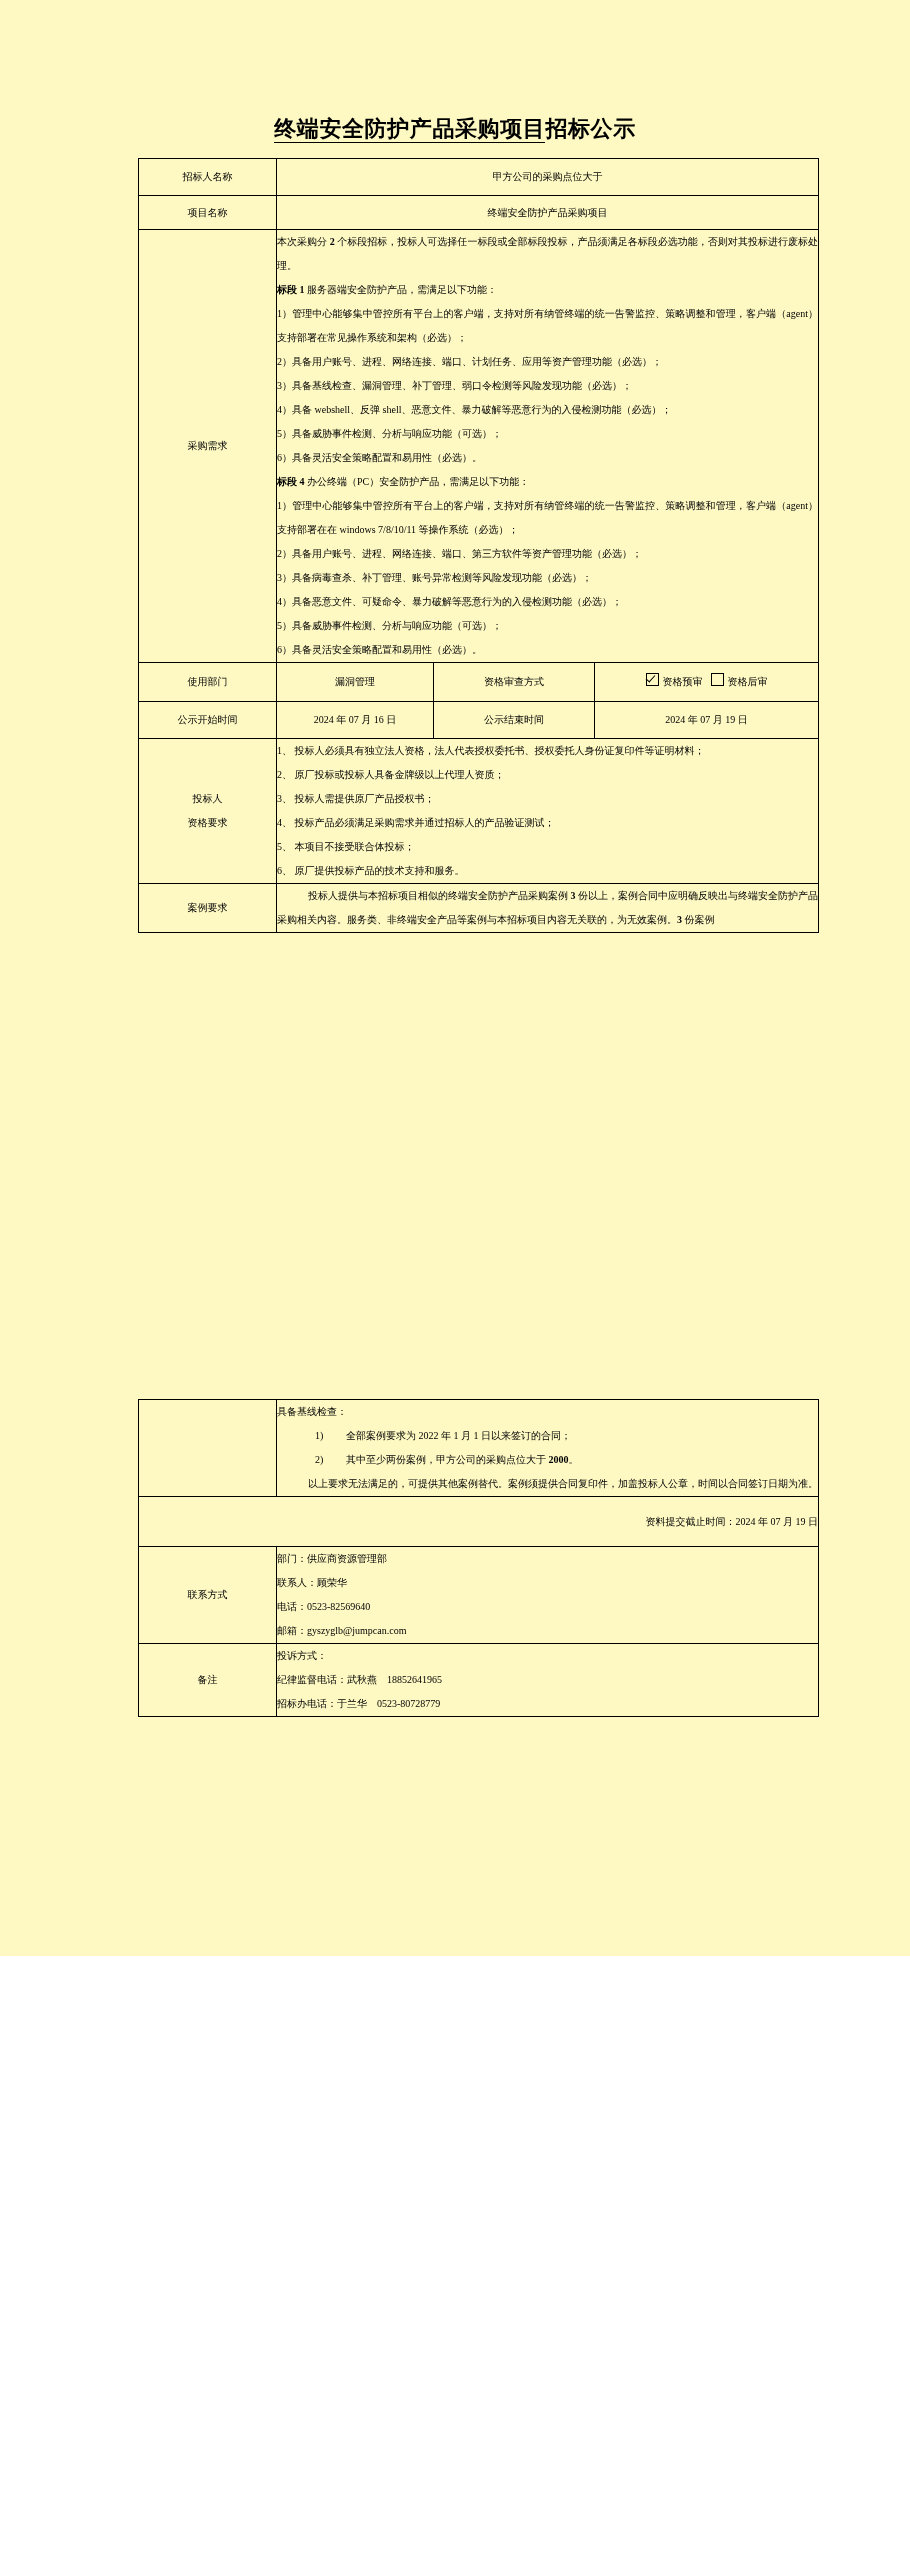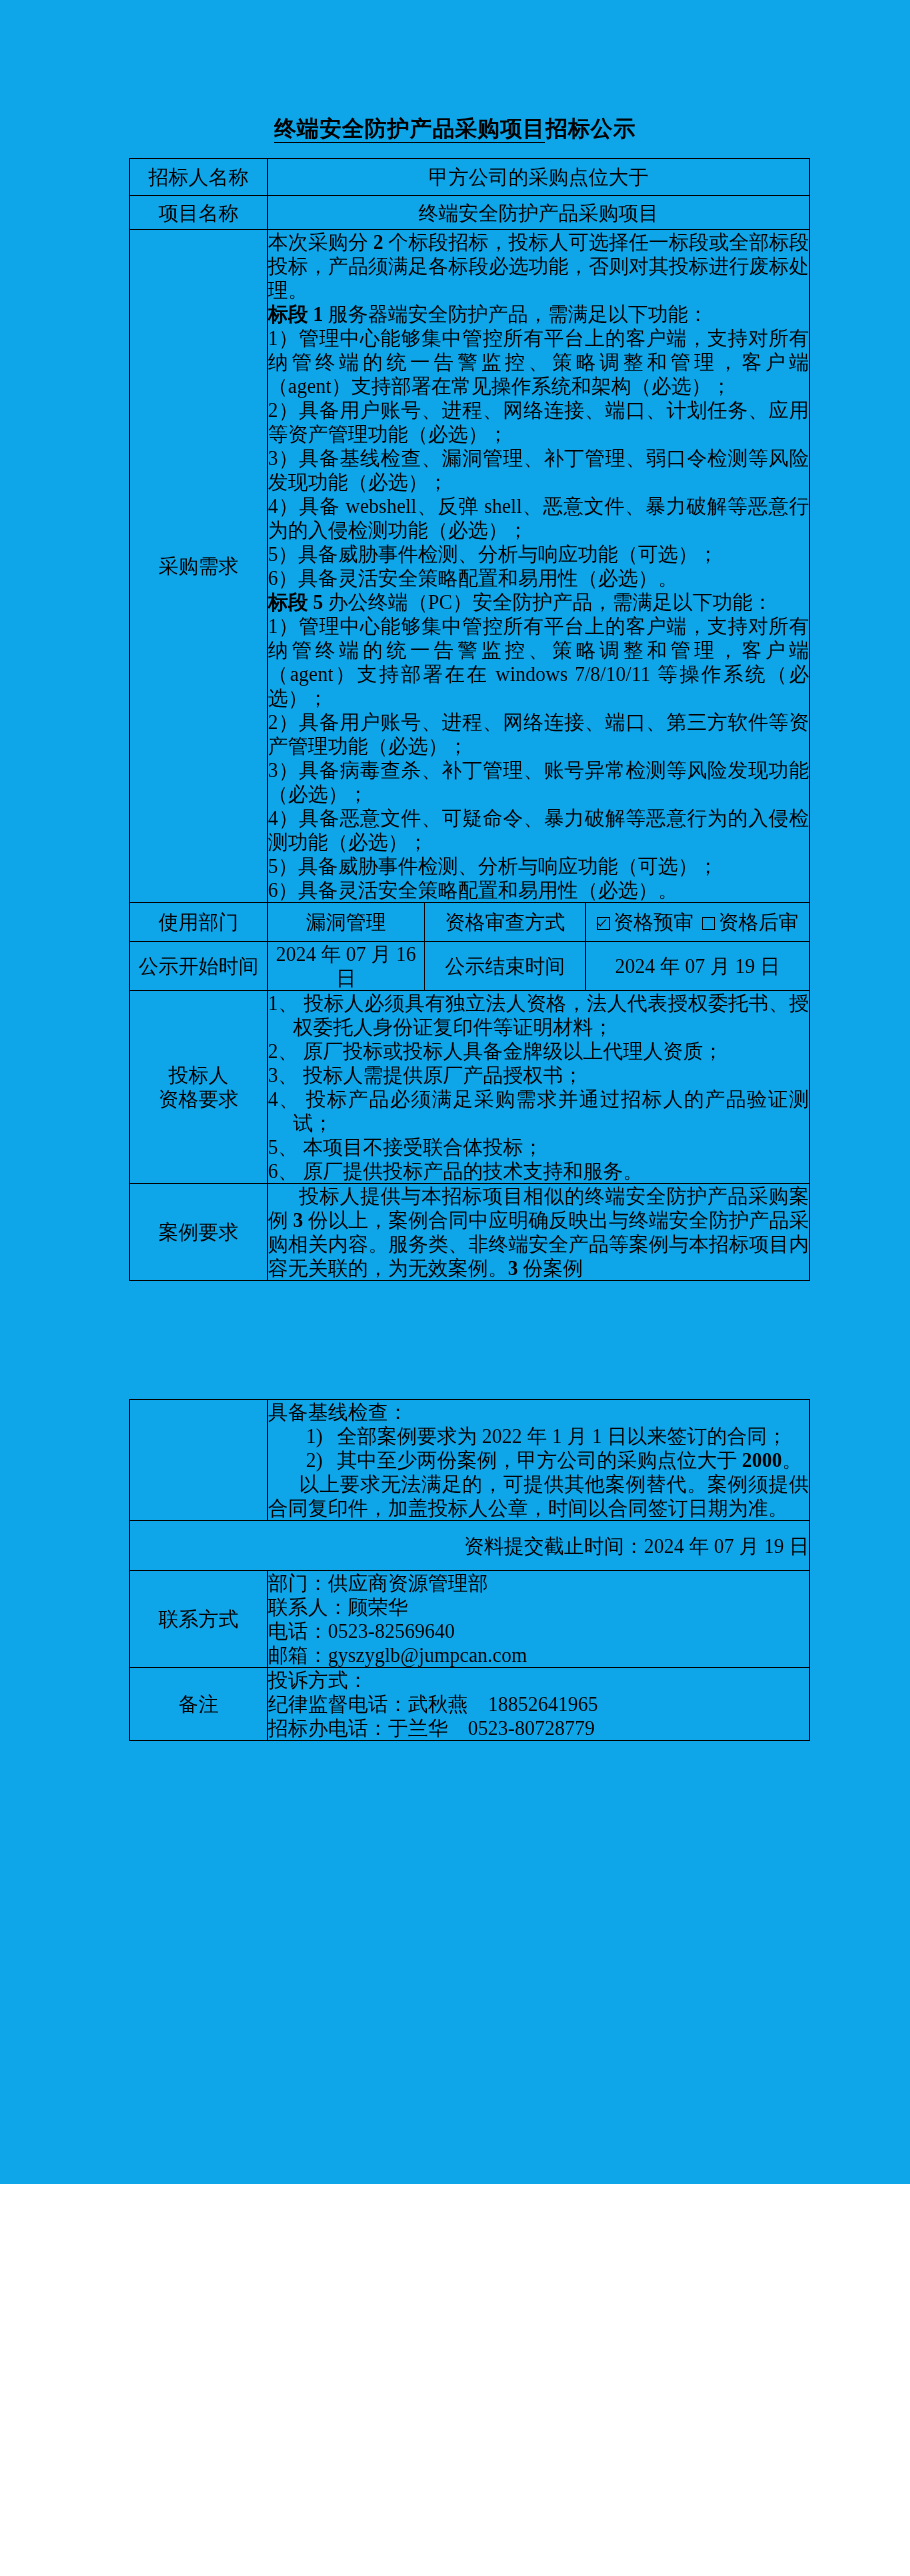--- a/index.html
+++ b/index.html
@@ -1,43 +1,43 @@
 <!DOCTYPE html>
 <html style="font-size:9.2px"><head>
 <meta charset="utf-8">
 <style>
   html, body { margin: 0; padding: 0; background: #ffffff; }
   .page {
     position: relative;
     width: 910px;
-    height: 2184px;
-    background: #0ea5e9;
+    height: 1956px;
+    background: #fef9c3;
     color: #000000;
     font-family: "Liberation Serif", "DejaVu Serif", serif;
   }
   .doc-title {
     position: absolute;
     top: 115px;
     left: 0;
     width: 100%;
     text-align: center;
     font-size: 22px;
     font-weight: bold;
     line-height: 1.3;
     letter-spacing: 0.6px;
   }
   .doc-title .u { border-bottom: 1.7px solid #000; padding-bottom: 0.6px; }
 
   table.doc-table {
     position: absolute;
-    left: 129px;
+    left: 138px;
     width: 680px;
     border-collapse: collapse;
     table-layout: fixed;
-    font-size: 20px;
+    font-size: 10px;
     line-height: 24px;
     border: 1.7px solid #000;
     padding-left: 24px;
   }
   .t1 { top: 158px; }
   .t2 { top: 1399px; }
   col.c1 { width: 138px; }
   col.c2 { width: 157px; }
   col.c3 { width: 161px; }
   col.c4 { width: 224px; }
@@ -110,21 +110,21 @@
         <td class="lbl">采购需求</td>
         <td class="content" colspan="3">
           <p><span>本次采购分 </span><span class="b">2</span><span> 个标段招标，投标人可选择任一标段或全部标段投标，产品须满足各标段必选功能，否则对其投标进行废标处理。</span></p>
           <p><span class="b">标段 1</span><span> 服务器端安全防护产品，需满足以下功能：</span></p>
           <p>1）管理中心能够集中管控所有平台上的客户端，支持对所有纳管终端的统一告警监控、策略调整和管理，客户端（agent）支持部署在常见操作系统和架构（必选）；</p>
           <p>2）具备用户账号、进程、网络连接、端口、计划任务、应用等资产管理功能（必选）；</p>
           <p>3）具备基线检查、漏洞管理、补丁管理、弱口令检测等风险发现功能（必选）；</p>
           <p>4）具备 webshell、反弹 shell、恶意文件、暴力破解等恶意行为的入侵检测功能（必选）；</p>
           <p>5）具备威胁事件检测、分析与响应功能（可选）；</p>
           <p>6）具备灵活安全策略配置和易用性（必选）。</p>
-          <p><span class="b">标段 5</span><span> 办公终端（PC）安全防护产品，需满足以下功能：</span></p>
+          <p><span class="b">标段 4</span><span> 办公终端（PC）安全防护产品，需满足以下功能：</span></p>
           <p>1）管理中心能够集中管控所有平台上的客户端，支持对所有纳管终端的统一告警监控、策略调整和管理，客户端（agent）支持部署在在 windows 7/8/10/11 等操作系统（必选）；</p>
           <p>2）具备用户账号、进程、网络连接、端口、第三方软件等资产管理功能（必选）；</p>
           <p>3）具备病毒查杀、补丁管理、账号异常检测等风险发现功能（必选）；</p>
           <p>4）具备恶意文件、可疑命令、暴力破解等恶意行为的入侵检测功能（必选）；</p>
           <p>5）具备威胁事件检测、分析与响应功能（可选）；</p>
           <p>6）具备灵活安全策略配置和易用性（必选）。</p>
         </td>
       </tr>
       <tr class="h69">
         <td class="lbl">使用部门</td>

